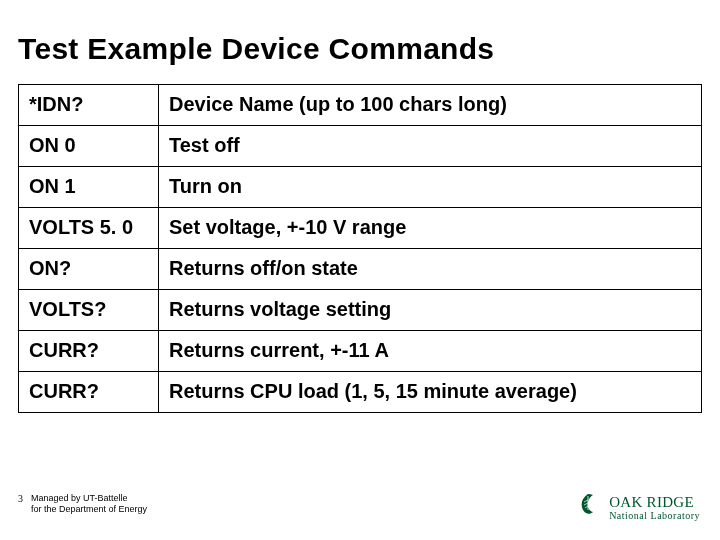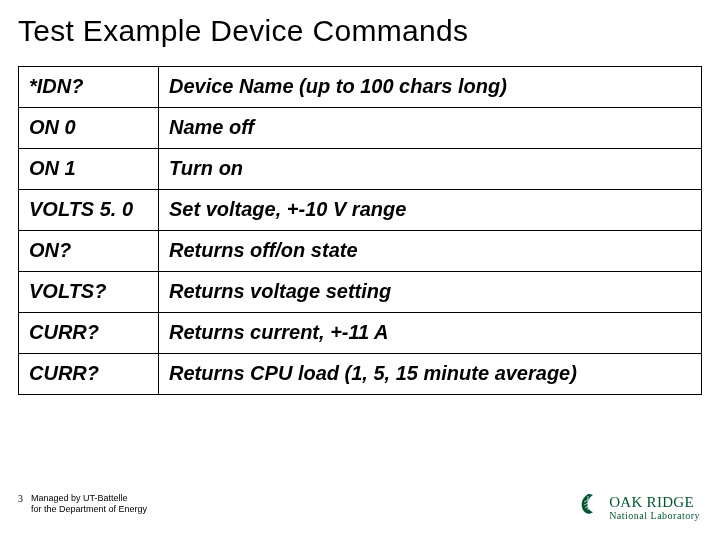--- a/index.html
+++ b/index.html
@@ -1,27 +1,27 @@
 <!DOCTYPE html>
 <html><head>
 <meta charset="utf-8">
 <style>
   * { margin: 0; padding: 0; box-sizing: border-box; }
   html, body { width: 720px; height: 540px; background: #fff; font-family: Arial, Helvetica, sans-serif; }
   .slide { position: relative; width: 720px; height: 540px; }
   .title {
     font-family: Arial, "Arial Black", Helvetica, sans-serif;
-    font-weight: 400;
+    font-weight: 700;
     font-size: 30px;
     color: #000;
-    padding: 14px 0 0 18px;
+    padding: 32px 0 0 18px;
     letter-spacing: 0.3px;
     font-stretch: condensed;
   }
-  .table-wrap { padding: 18px 18px 0 18px; font-style: italic; }
+  .table-wrap { padding: 18px 18px 0 18px; }
   table { border-collapse: collapse; width: 100%; }
   td {
     border: 1px solid #000;
     padding: 8px 10px 9px 10px;
     font-family: Arial, Helvetica, sans-serif;
     font-weight: 700;
     font-size: 20px;
     color: #000;
     vertical-align: middle;
     line-height: 1.15;
@@ -82,21 +82,21 @@
 
   <div class="table-wrap">
     <table>
       <tbody>
         <tr>
           <td class="cmd">*IDN?</td>
           <td>Device Name (up to 100 chars long)</td>
         </tr>
         <tr>
           <td class="cmd">ON 0</td>
-          <td>Name off</td>
+          <td>Test off</td>
         </tr>
         <tr>
           <td class="cmd">ON 1</td>
           <td>Turn on</td>
         </tr>
         <tr>
           <td class="cmd">VOLTS 5. 0</td>
           <td>Set voltage, +-10 V range</td>
         </tr>
         <tr>

